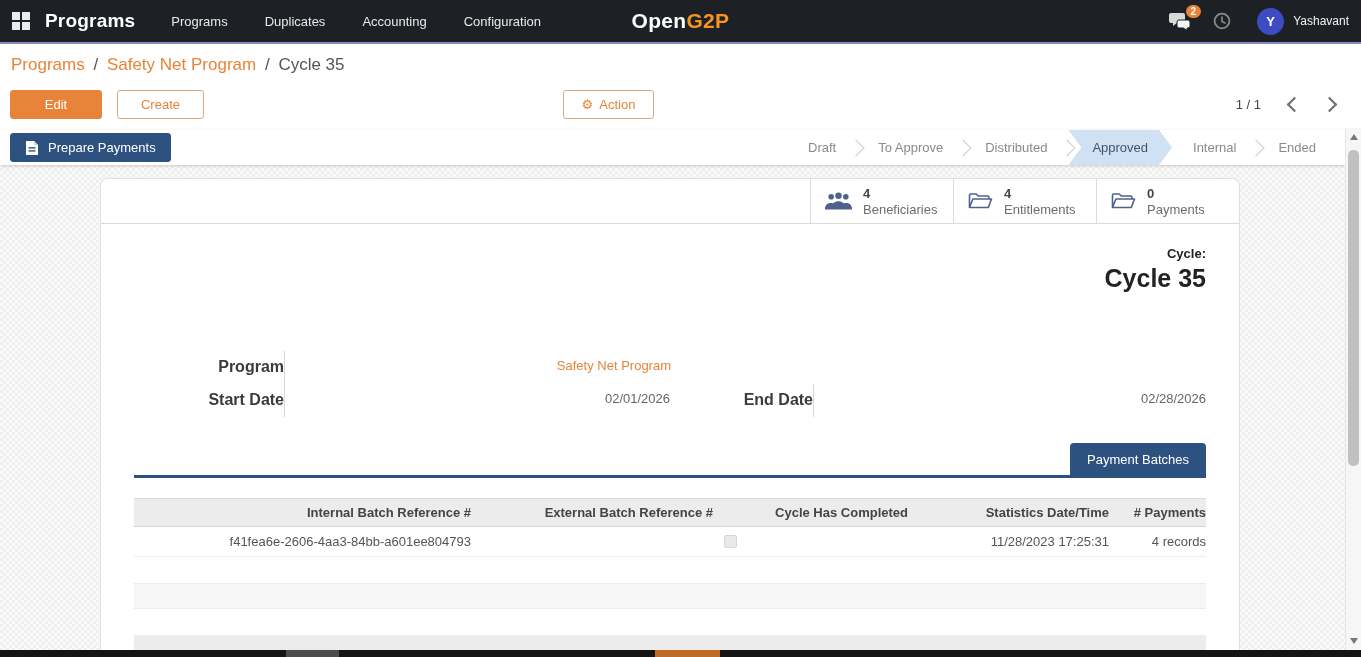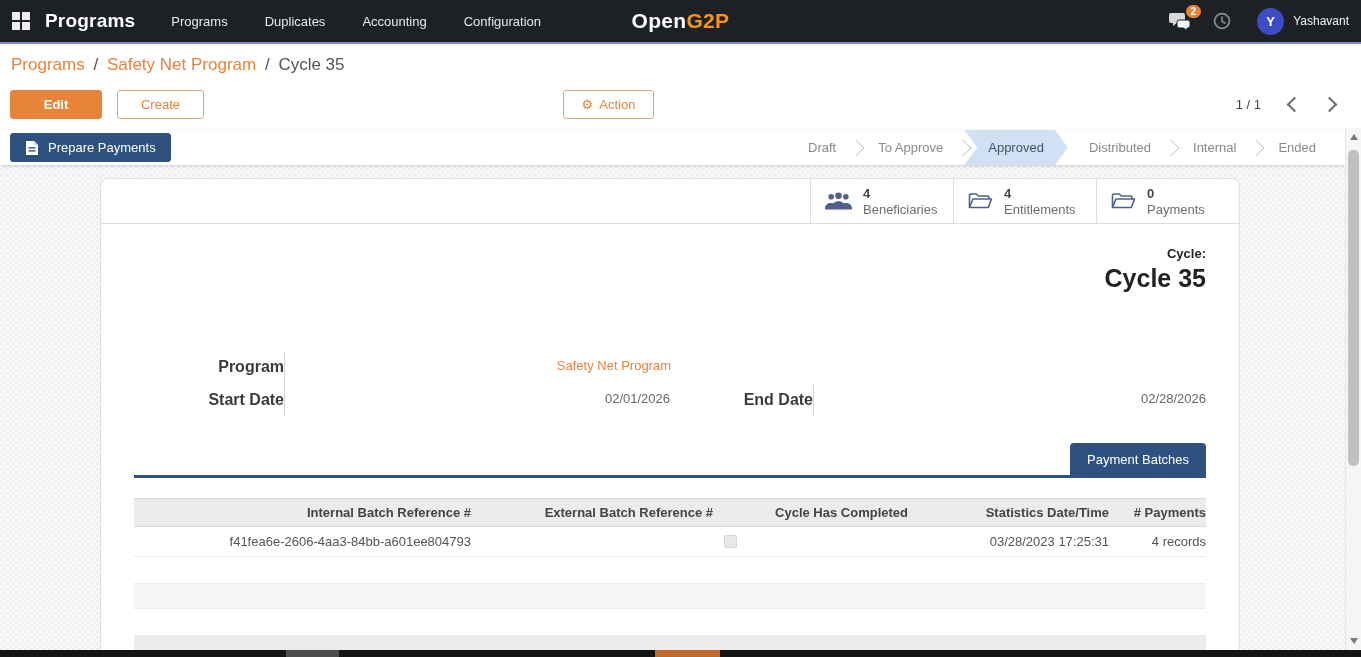--- a/index.html
+++ b/index.html
@@ -22,21 +22,21 @@
   .avatar { width:27px; height:27px; border-radius:50%; background:#3d4cc3; color:#fff; display:flex; align-items:center; justify-content:center; font-size:13px; font-weight:bold; }
   .user-name { font-size:12px; color:#f2f2f2; margin-left:9px; }
   .accent-line { position:absolute; top:42px; left:0; right:0; height:2px; background:#8589c4; z-index:29; }
 
   
   .control-panel { position:absolute; top:44px; left:0; right:0; height:86px; background:#fff; }
   .breadcrumb { position:absolute; top:11px; left:11px; font-size:17px; color:#555; }
   .breadcrumb .bc-link { color:#e8833a; text-decoration:none; cursor:pointer; }
   .breadcrumb .sep { color:#555; margin:0 4px; }
   .btn { position:absolute; top:46px; height:29px; font-size:13px; border-radius:3px; display:flex; align-items:center; justify-content:center; cursor:pointer; }
-  .btn-edit { left:10px; width:92px; background:#e8833a; border:1px solid #e8833a; color:#fff;font-weight:bold; }
+  .btn-edit { left:10px; width:92px; background:#e8833a; border:1px solid #e8833a; color:#fff; }
   .btn-create { left:117px; width:87px; background:#fff; border:1px solid #dfa87b; color:#e8833a; }
   .btn-action { left:563px; width:91px; background:#fff; border:1px solid #dfa87b; color:#e8833a; gap:6px; }
   .gear { font-size:13px; }
   .pager { position:absolute; top:53px; right:100px; font-size:13px; color:#444; }
   .pager-nav { position:absolute; top:50px; right:20px; display:flex; gap:19px; }
   .chev { width:20px; height:20px; position:relative; cursor:pointer; }
   .chev::before { content:""; position:absolute; top:5px; width:9px; height:9px; border-top:2px solid #6d6d6d; border-right:2px solid #6d6d6d; }
   .chev.prev::before { left:7px; transform:rotate(-135deg); }
   .chev.next::before { left:3px; transform:rotate(45deg); }
 
@@ -175,22 +175,22 @@
         <path d="M1 1h8l4 4v10H1z" fill="#ffffff"></path>
         <path d="M9 1l4 4H9z" fill="#c9d4e4"></path>
         <rect x="3.5" y="7.2" width="7" height="1.4" fill="#2e527f"></rect>
         <rect x="3.5" y="10.2" width="7" height="1.4" fill="#2e527f"></rect>
       </svg>
       <span>Prepare Payments</span>
     </div>
     <div class="pipeline">
       <div class="state">Draft</div>
       <div class="state">To Approve</div>
+      <div class="state">Distributed</div>
       <div class="state active">Approved</div>
-      <div class="state">Distributed</div>
       <div class="state">Internal</div>
       <div class="state">Ended</div>
     </div>
   </div>
 
   <div class="content">
     <div class="sheet">
 
       <div class="stats-row">
         <div class="stat">
@@ -265,21 +265,21 @@
               <div class="c3">Cycle Has Completed</div>
               <div class="c4">Statistics Date/Time</div>
               <div class="c5"># Payments</div>
             </div>
             <div class="trow">
               <div class="c1">f41fea6e-2606-4aa3-84bb-a601ee804793</div>
               <div class="c2"></div>
               <div class="c3">
                   <div class="checkbox"></div>
                 </div>
-              <div class="c4">03/28/2023 17:25:31</div>
+              <div class="c4">11/28/2023 17:25:31</div>
               <div class="c5">4 records</div>
             </div>
             <div class="empty-row"></div>
             <div class="empty-row striped"></div>
             <div class="empty-row"></div>
             <div class="empty-row darker"></div>
           </div>
         </div>
       </div>
     </div>

